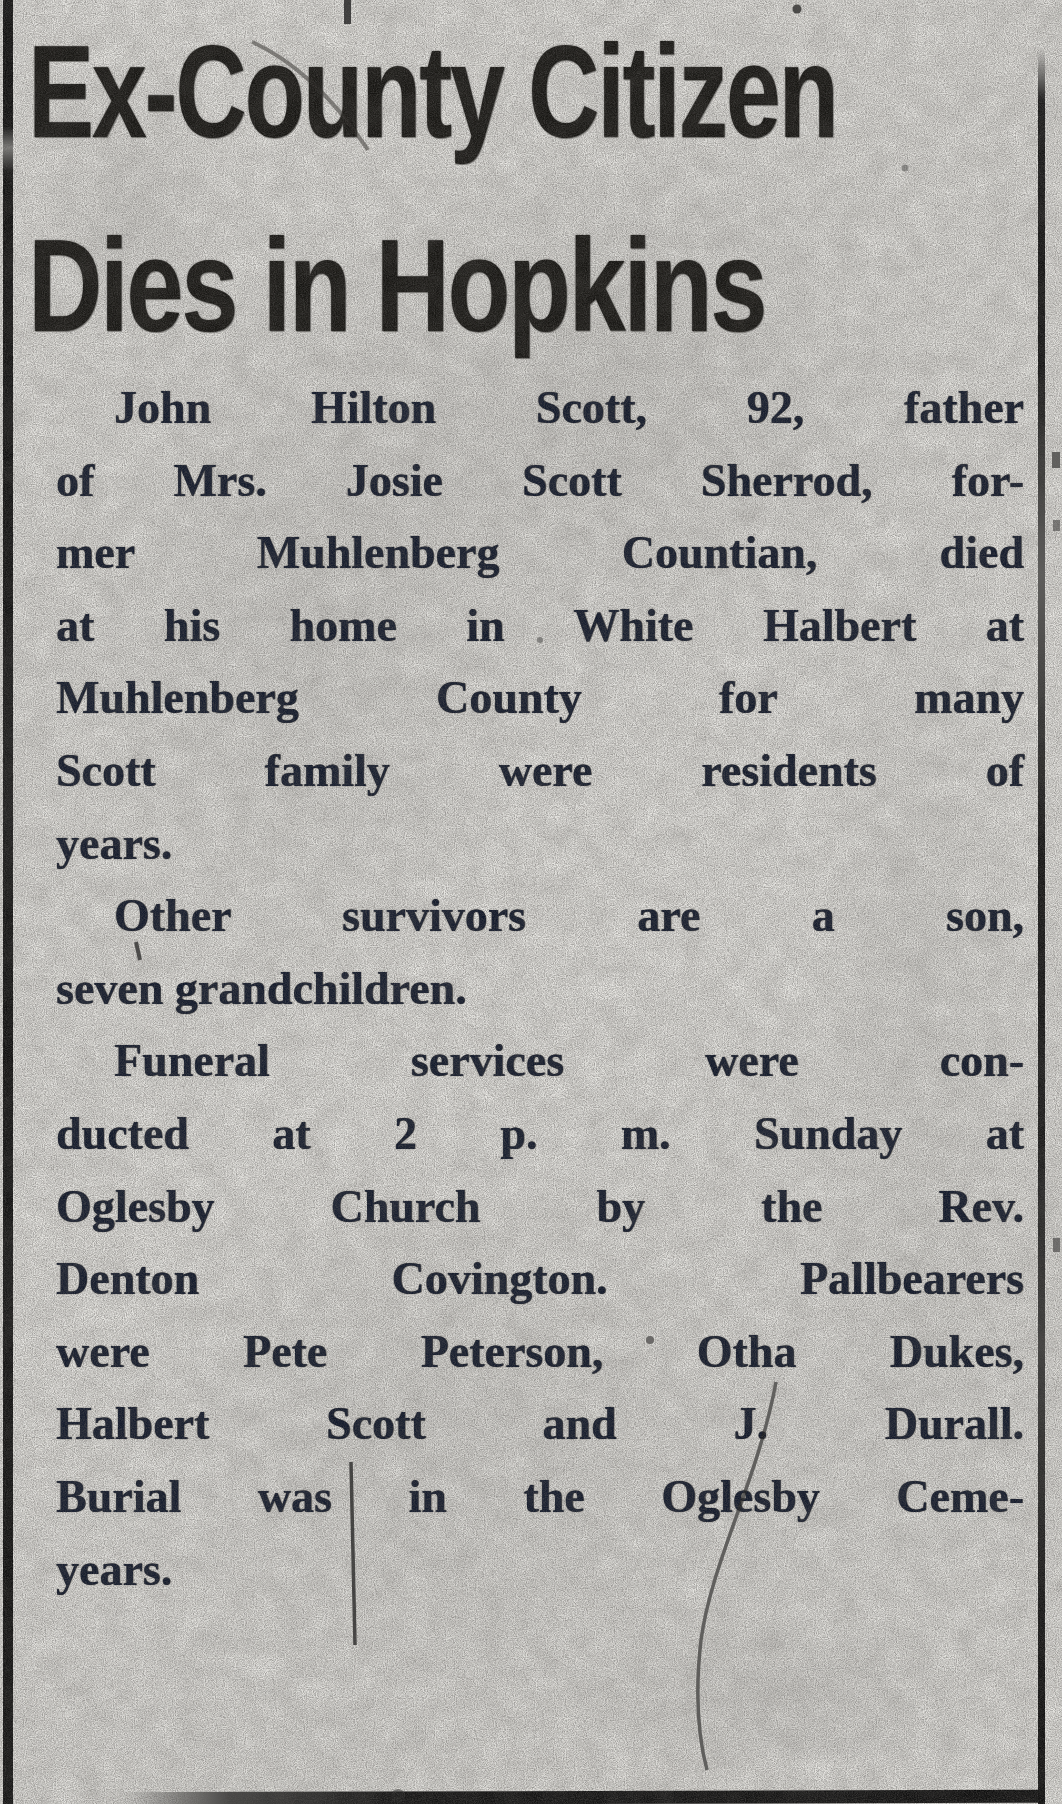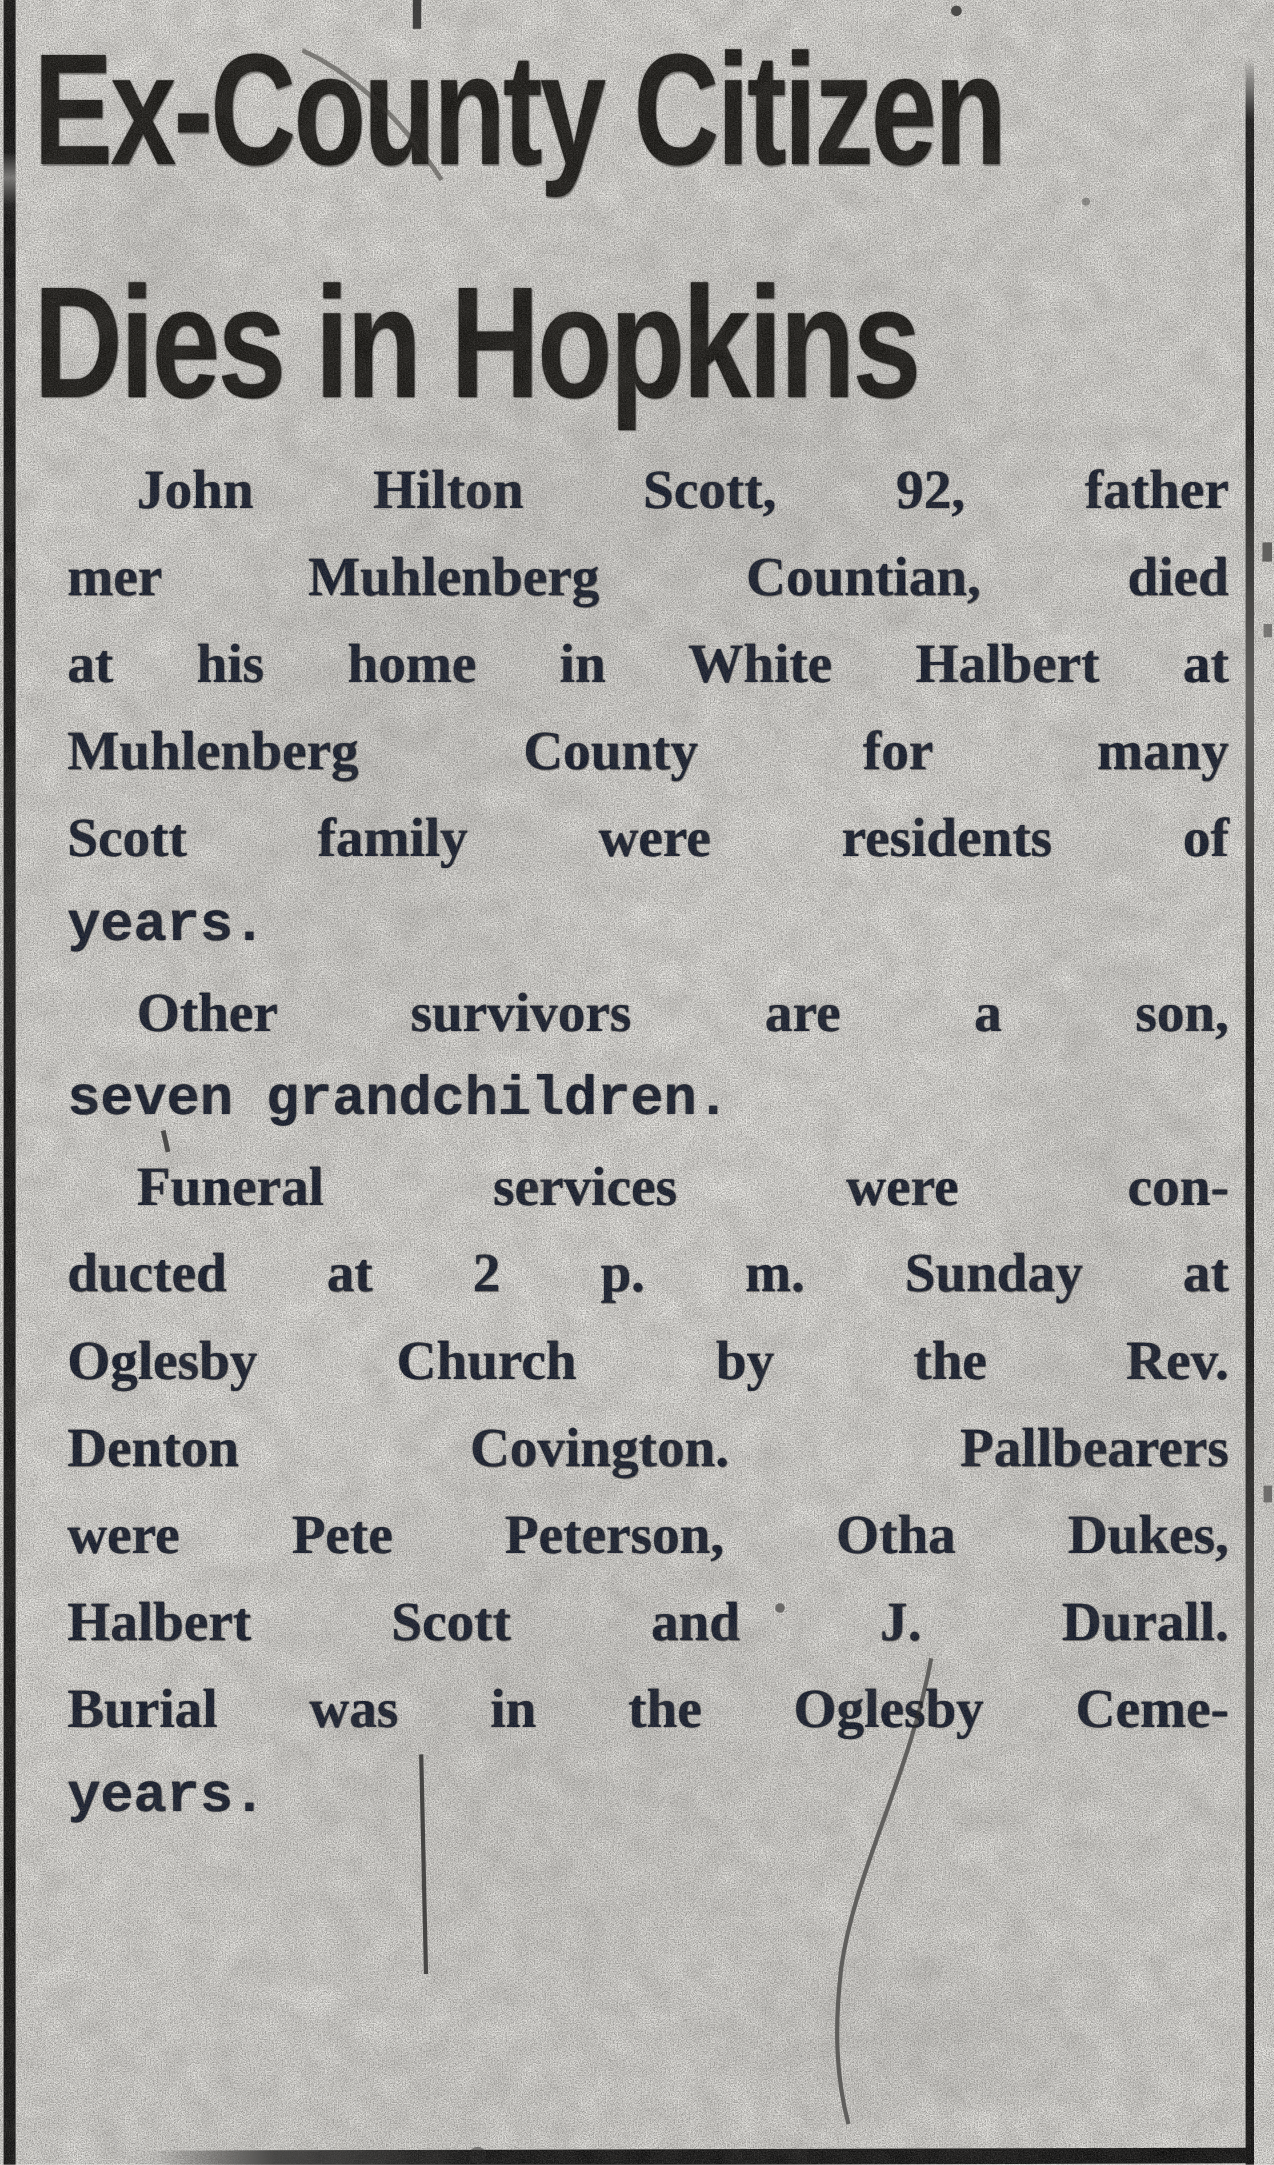--- a/index.html
+++ b/index.html
@@ -59,40 +59,41 @@
     font-weight:bold;font-size:46px;line-height:72.6px;
     color:#0f172a;
     text-shadow:0 0 1.2px rgba(22,20,17,.8), 0.6px 0.4px 0.6px rgba(22,20,17,.45);
     margin-left:16px;
   }
   .bline{
     text-align:justify;text-align-last:justify;
     height:72.6px;white-space:normal;
   }
   .bline.indent{padding-left:58px;}
-  .bline.lastline{text-align-last:left;font-family:Liberation Mono, monospace;}
+  .bline.lastline{text-align-last:left;}
   
   .marks, .grain{position:absolute;left:0;top:0;pointer-events:none;}
   .grain{opacity:.9;}
 </style>
 </head>
 <body>
 
 <div class="paper"></div>
 <div class="blotches"></div>
 
 <div class="rule-left"></div>
 <div class="rule-right"></div>
 <div class="rule-bottom"></div>
 
 <div class="headline hl1">Ex-County Citizen</div>
 <div class="headline hl2">Dies in Hopkins</div>
 
 <div class="article">
   <div class="bline indent">John Hilton Scott, 92, father</div>
+  <div class="bline">of Mrs. Josie Scott Sherrod, for-</div>
   <div class="bline">mer Muhlenberg Countian, died</div>
   <div class="bline">at his home in White Halbert at</div>
   <div class="bline">Muhlenberg County for many</div>
   <div class="bline">Scott family were residents of</div>
   <div class="bline lastline">years.</div>
 
   <div class="bline indent">Other survivors are a son,</div>
   <div class="bline lastline">seven grandchildren.</div>
 
   <div class="bline indent">Funeral services were con-</div>

